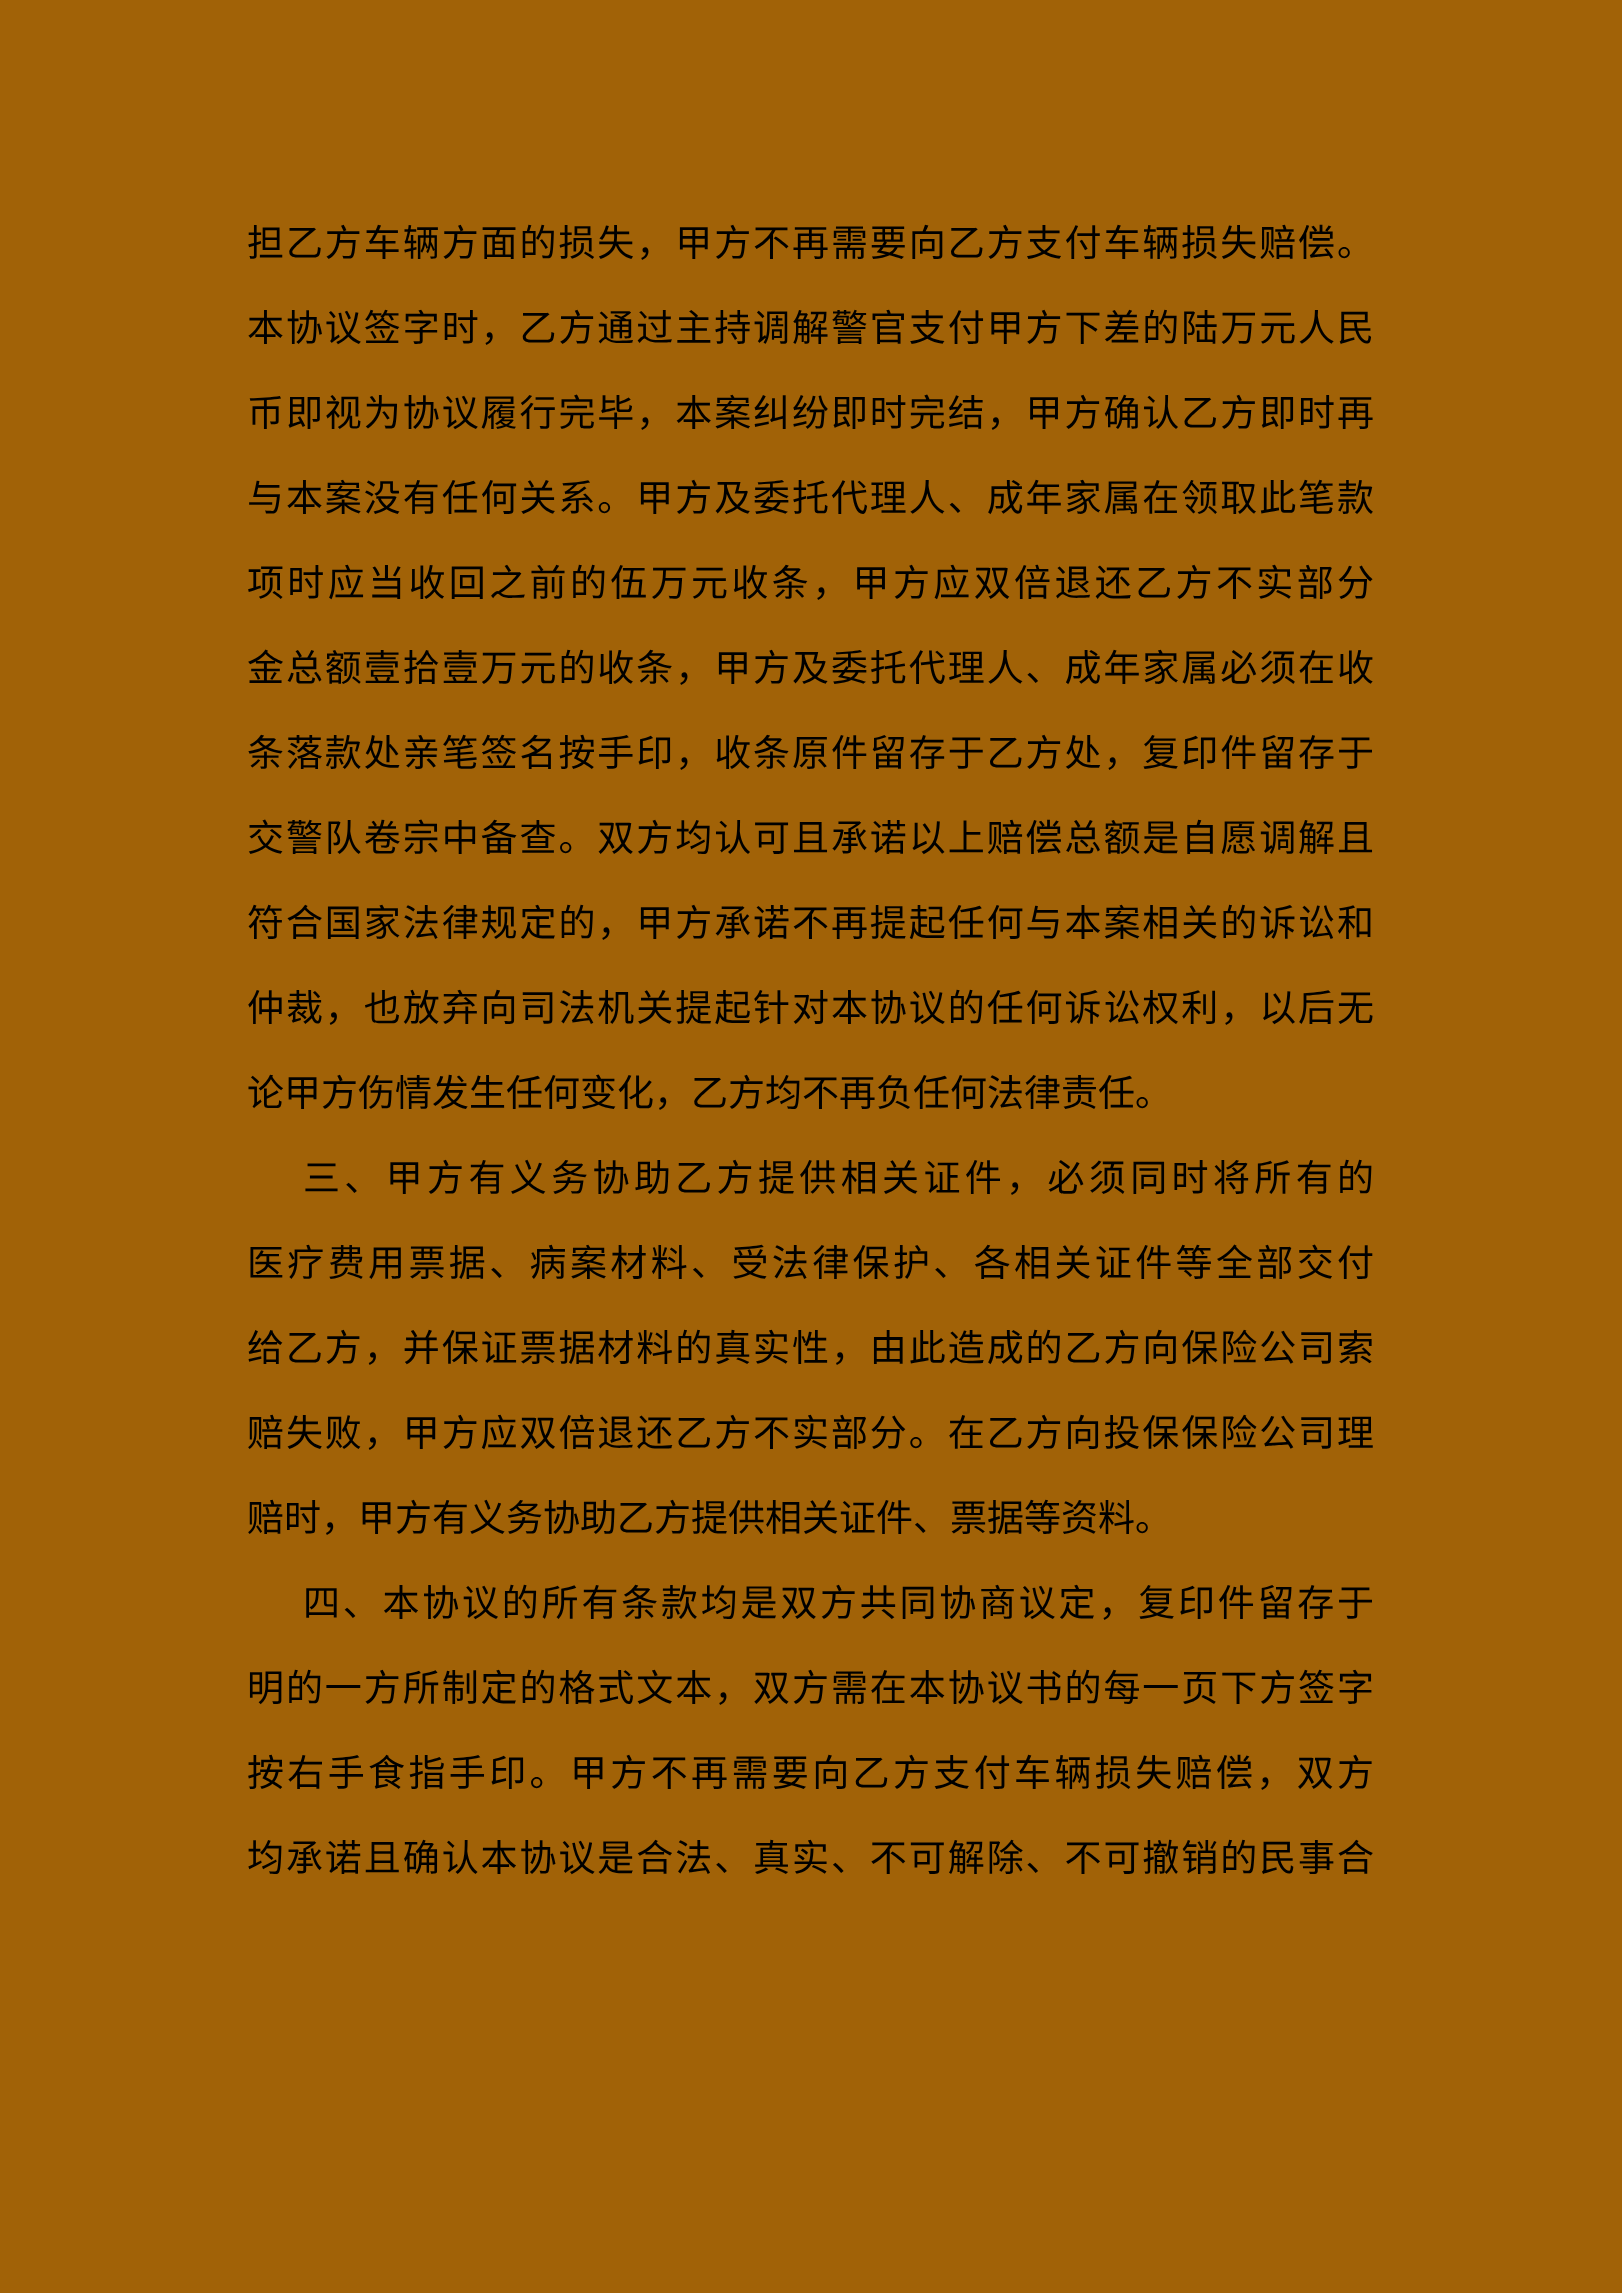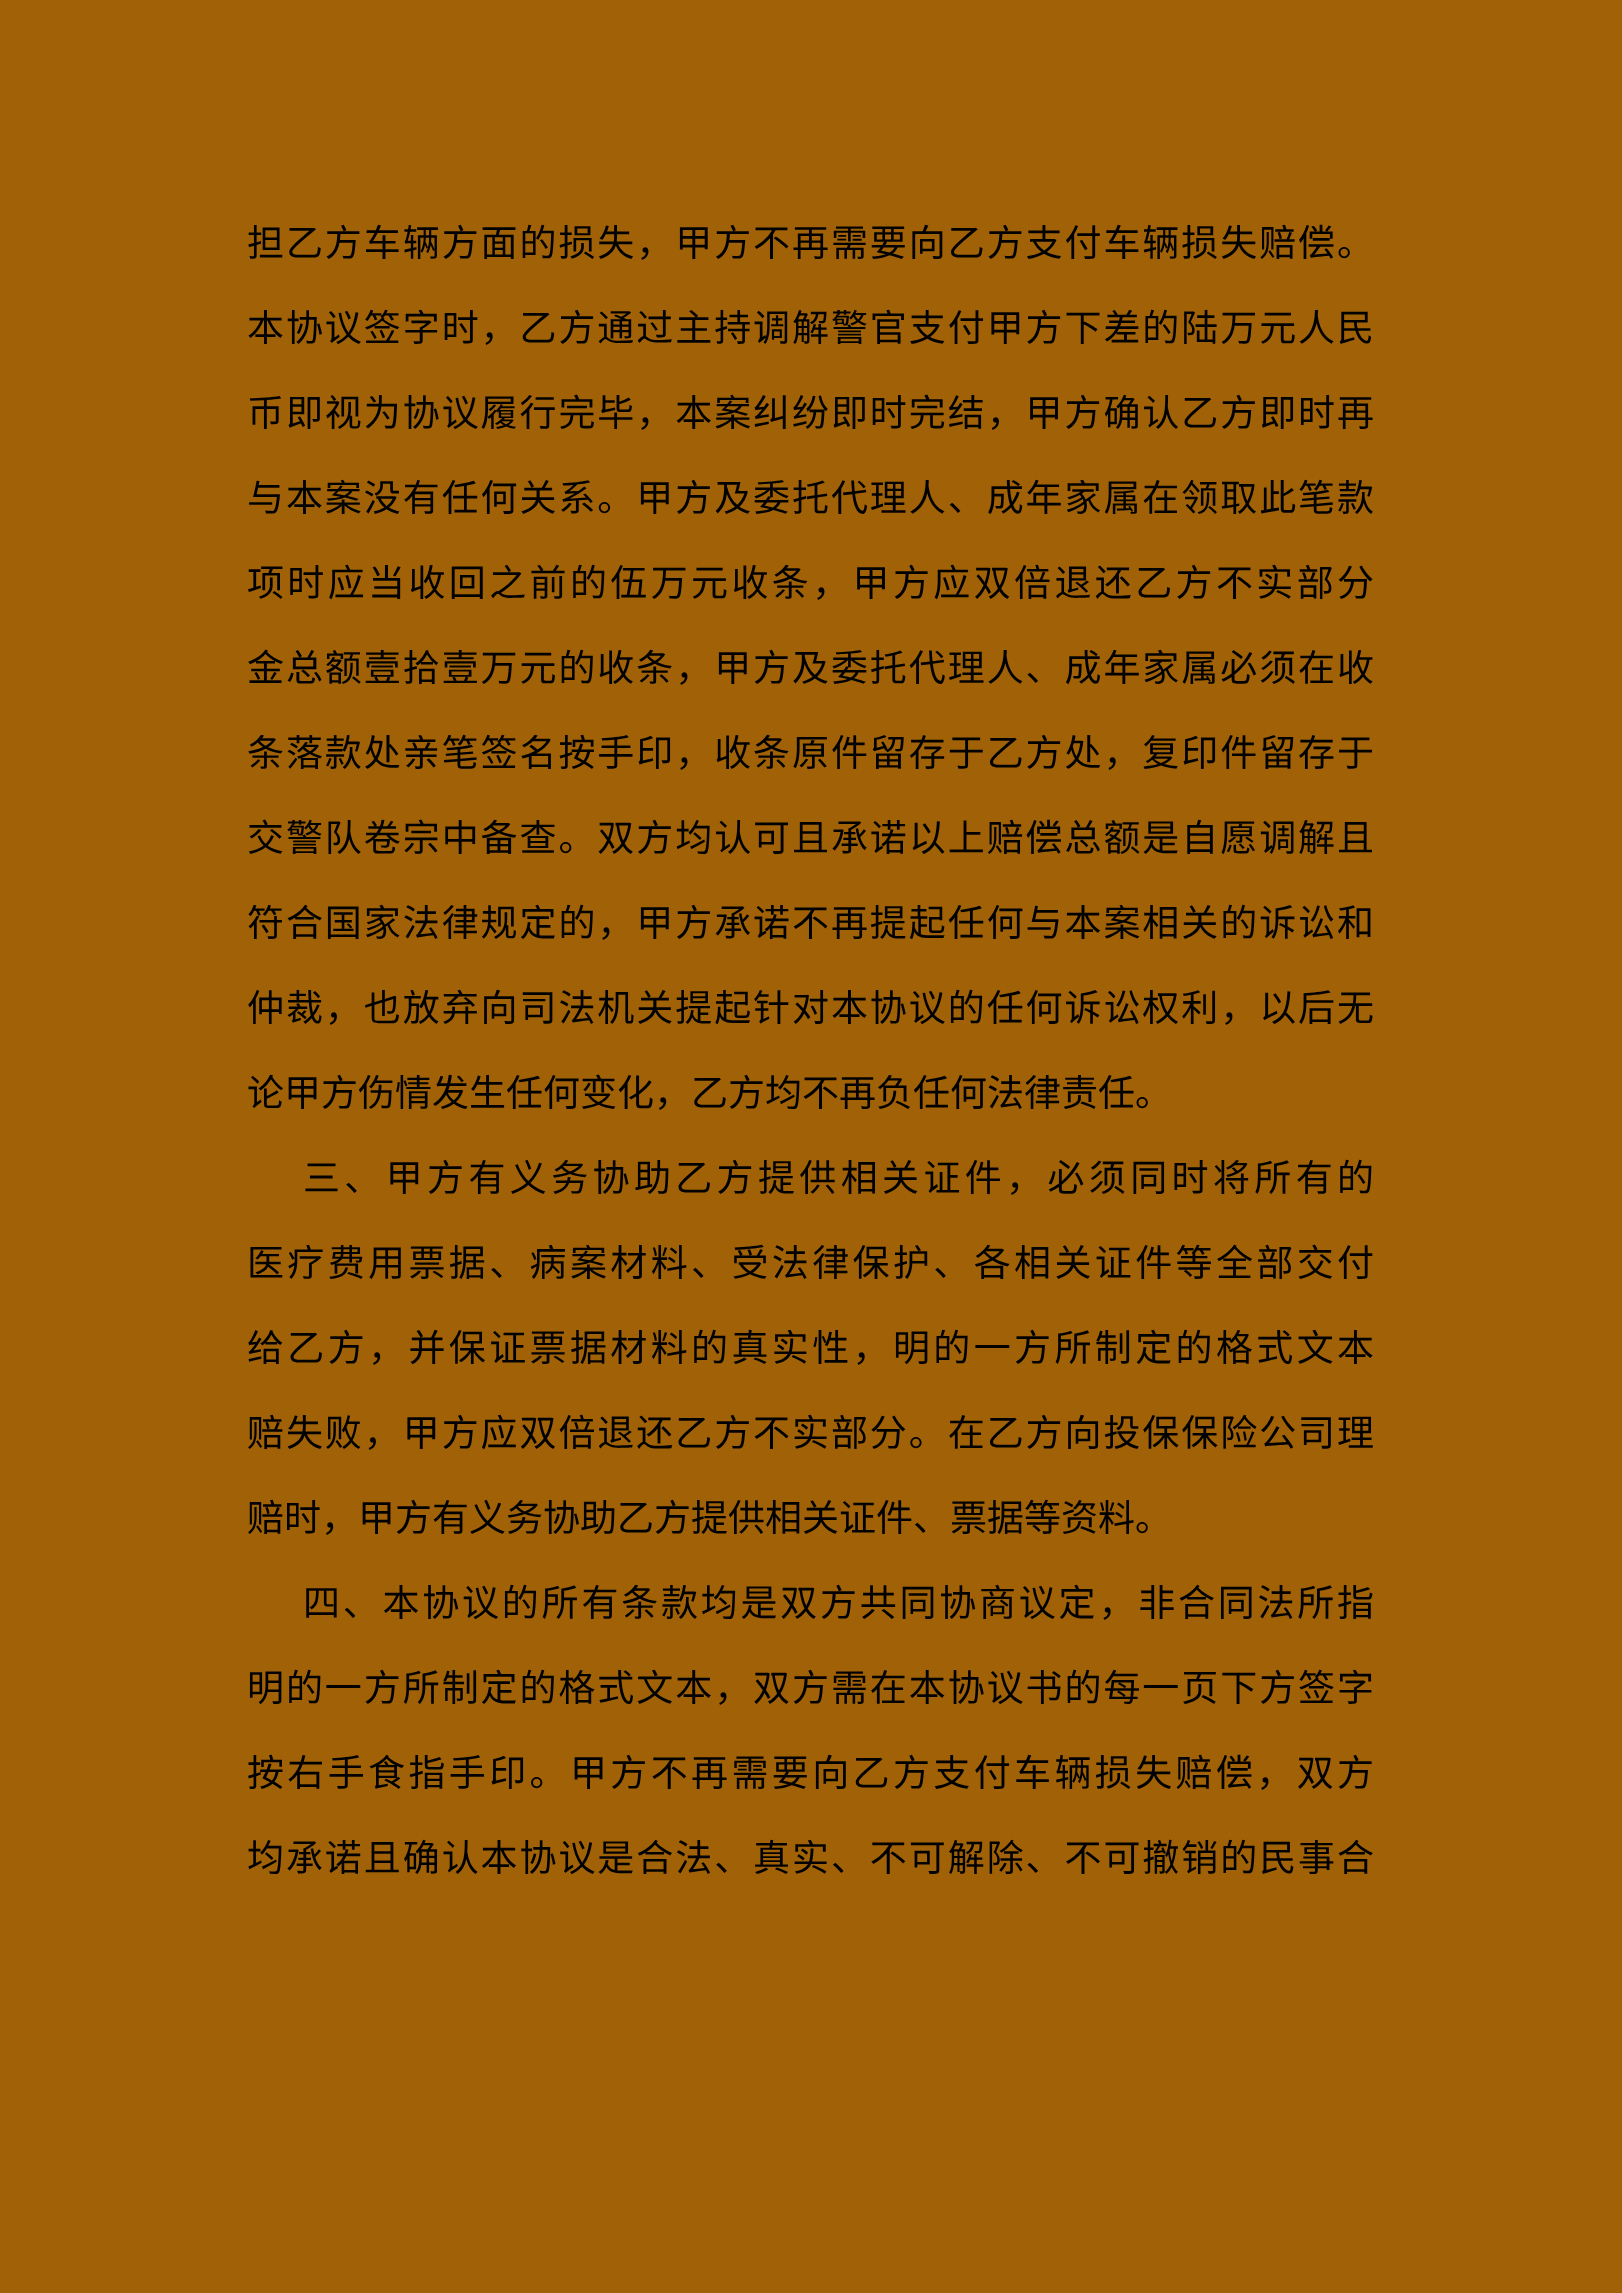--- a/index.html
+++ b/index.html
@@ -51,22 +51,22 @@
       <div class="line">与本案没有任何关系。甲方及委托代理人、成年家属在领取此笔款</div>
       <div class="line">项时应当收回之前的伍万元收条，甲方应双倍退还乙方不实部分</div>
       <div class="line">金总额壹拾壹万元的收条，甲方及委托代理人、成年家属必须在收</div>
       <div class="line">条落款处亲笔签名按手印，收条原件留存于乙方处，复印件留存于</div>
       <div class="line">交警队卷宗中备查。双方均认可且承诺以上赔偿总额是自愿调解且</div>
       <div class="line">符合国家法律规定的，甲方承诺不再提起任何与本案相关的诉讼和</div>
       <div class="line">仲裁，也放弃向司法机关提起针对本协议的任何诉讼权利，以后无</div>
       <div class="line nofill">论甲方伤情发生任何变化，乙方均不再负任何法律责任。</div>
       <div class="line indent">三、甲方有义务协助乙方提供相关证件，必须同时将所有的</div>
       <div class="line">医疗费用票据、病案材料、受法律保护、各相关证件等全部交付</div>
-      <div class="line">给乙方，并保证票据材料的真实性，明的一方所制定的格式文本</div>
+      <div class="line">给乙方，并保证票据材料的真实性，由此造成的乙方向保险公司索</div>
       <div class="line">赔失败，甲方应双倍退还乙方不实部分。在乙方向投保保险公司理</div>
       <div class="line nofill">赔时，甲方有义务协助乙方提供相关证件、票据等资料。</div>
-      <div class="line indent">四、本协议的所有条款均是双方共同协商议定，非合同法所指</div>
+      <div class="line indent">四、本协议的所有条款均是双方共同协商议定，复印件留存于</div>
       <div class="line">明的一方所制定的格式文本，双方需在本协议书的每一页下方签字</div>
       <div class="line">按右手食指手印。甲方不再需要向乙方支付车辆损失赔偿，双方</div>
       <div class="line">均承诺且确认本协议是合法、真实、不可解除、不可撤销的民事合</div>
     </div>
 </div>
 
 
 </body></html>

